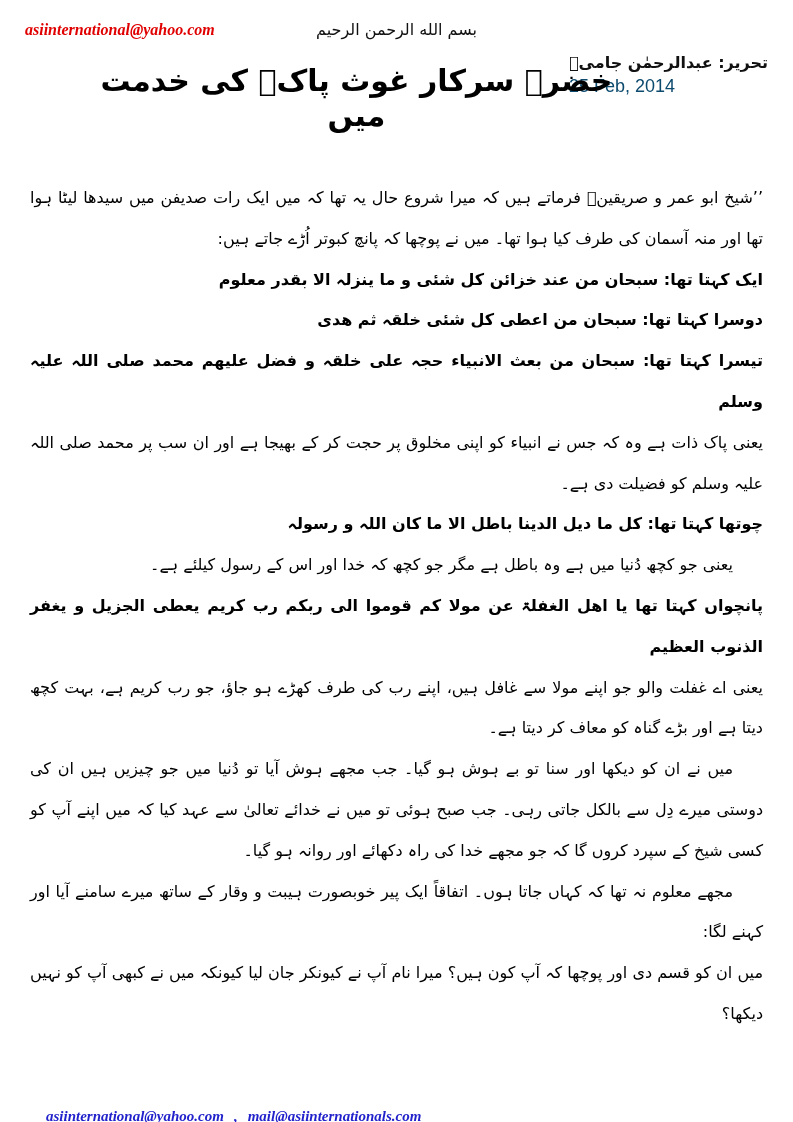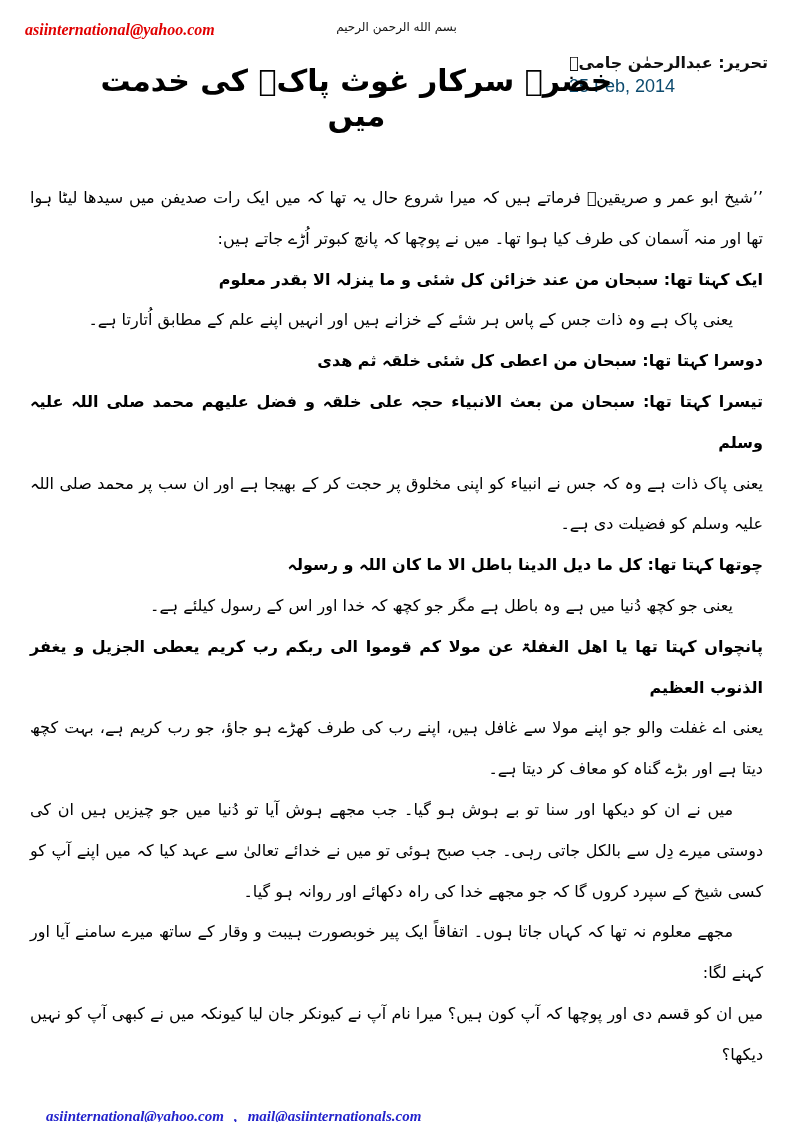--- a/index.html
+++ b/index.html
@@ -22,21 +22,21 @@
     font-weight: bold;
     font-size: 16px;
     color: #e00000;
     text-decoration: none;
   }
   .bismillah {
     position: absolute;
     left: 0; right: 0; top: 3px;
     text-align: center;
     direction: rtl;
-    font-size: 12px;
+    font-size: 16px;
     color: #111;
   }
   .title-row { position: relative; height: 105px; }
   .byline {
     position: absolute;
     right: 25px; top: 8px;
     text-align: right;
     direction: rtl;
   }
   .author {
@@ -119,21 +119,20 @@
     <div class="byline">
       <div class="author">تحریر: عبدالرحمٰن جامیؔ</div>
       <div class="date">25 Feb, 2014</div>
     </div>
     <h1 class="title">خضرؑ سرکار غوث پاکؓ کی خدمت میں</h1>
   </div>
 
   <div class="body-text" id="body-paragraphs">
       <p class="para urdu">’’شیخ ابو عمر و صریقینؒ فرماتے ہیں کہ میرا شروع حال یہ تھا کہ میں ایک رات صدیفن میں سیدھا لیٹا ہوا تھا اور منہ آسمان کی طرف کیا ہوا تھا۔ میں نے پوچھا کہ پانچ کبوتر اُڑے جاتے ہیں:</p>
       <p class="para arabic-bold">ایک کہتا تھا: سبحان من عند خزائن کل شئی و ما ینزلہ الا بقدر معلوم</p>
-      <p class="para urdu-indent">یعنی پاک ہے وہ ذات جس کے پاس ہر شئے کے خزانے ہیں اور انہیں اپنے علم کے مطابق اُتارتا ہے۔</p>
       <p class="para arabic-bold">دوسرا کہتا تھا: سبحان من اعطی کل شئی خلقہ ثم ھدی</p>
       <p class="para arabic-bold">تیسرا کہتا تھا: سبحان من بعث الانبیاء حجہ علی خلقہ و فضل علیھم محمد صلی اللہ علیہ وسلم</p>
       <p class="para urdu">یعنی پاک ذات ہے وہ کہ جس نے انبیاء کو اپنی مخلوق پر حجت کر کے بھیجا ہے اور ان سب پر محمد صلی اللہ علیہ وسلم کو فضیلت دی ہے۔</p>
       <p class="para arabic-bold">چوتھا کہتا تھا: کل ما دیل الدینا باطل الا ما کان اللہ و رسولہ</p>
       <p class="para urdu-indent">یعنی جو کچھ دُنیا میں ہے وہ باطل ہے مگر جو کچھ کہ خدا اور اس کے رسول کیلئے ہے۔</p>
       <p class="para arabic-bold">پانچواں کہتا تھا یا اھل الغفلۃ عن مولا کم قوموا الی ربکم رب کریم یعطی الجزیل و یغفر الذنوب العظیم</p>
       <p class="para urdu">یعنی اے غفلت والو جو اپنے مولا سے غافل ہیں، اپنے رب کی طرف کھڑے ہو جاؤ، جو رب کریم ہے، بہت کچھ دیتا ہے اور بڑے گناہ کو معاف کر دیتا ہے۔</p>
       <p class="para urdu-indent">میں نے ان کو دیکھا اور سنا تو بے ہوش ہو گیا۔ جب مجھے ہوش آیا تو دُنیا میں جو چیزیں ہیں ان کی دوستی میرے دِل سے بالکل جاتی رہی۔ جب صبح ہوئی تو میں نے خدائے تعالیٰ سے عہد کیا کہ میں اپنے آپ کو کسی شیخ کے سپرد کروں گا کہ جو مجھے خدا کی راہ دکھائے اور روانہ ہو گیا۔</p>
       <p class="para urdu-indent">مجھے معلوم نہ تھا کہ کہاں جاتا ہوں۔ اتفاقاً ایک پیر خوبصورت ہیبت و وقار کے ساتھ میرے سامنے آیا اور کہنے لگا:</p>
       <p class="para urdu">میں ان کو قسم دی اور پوچھا کہ آپ کون ہیں؟ میرا نام آپ نے کیونکر جان لیا کیونکہ میں نے کبھی آپ کو نہیں دیکھا؟</p>

